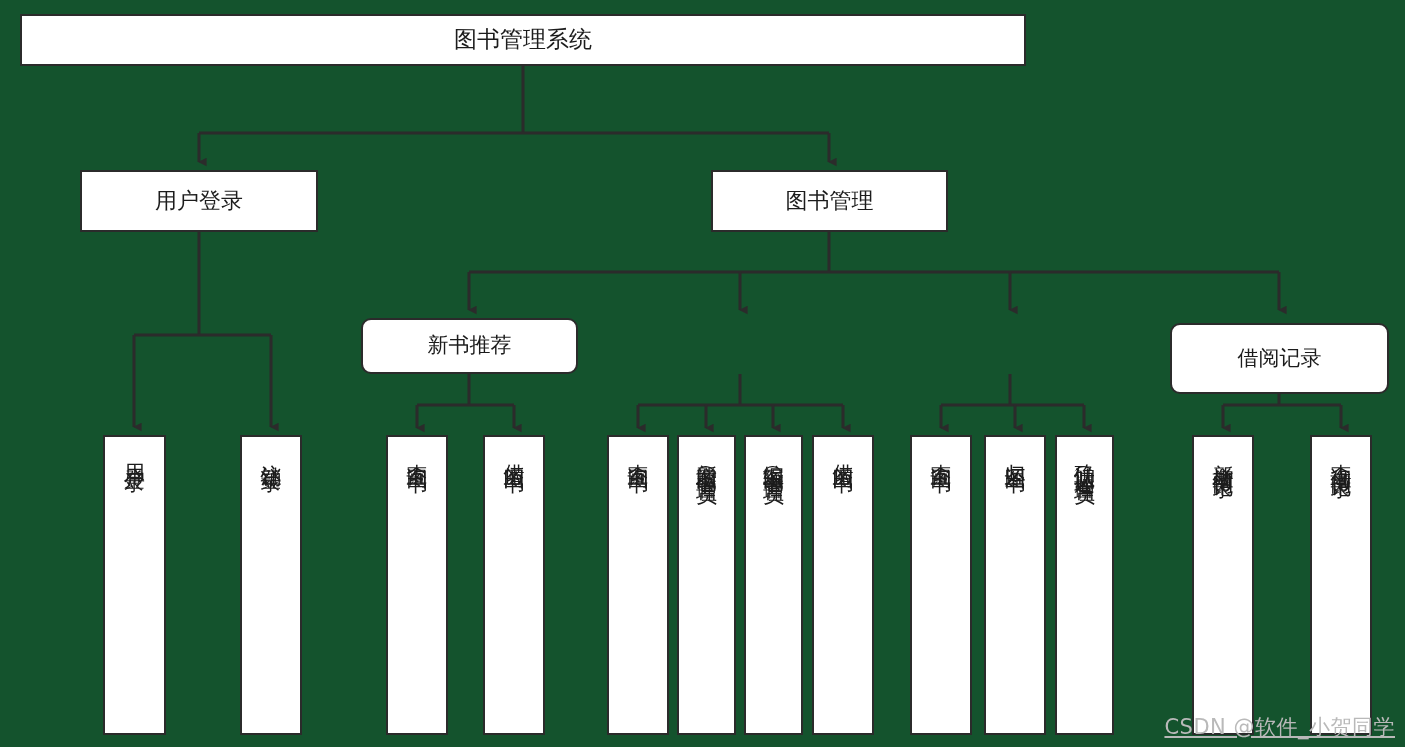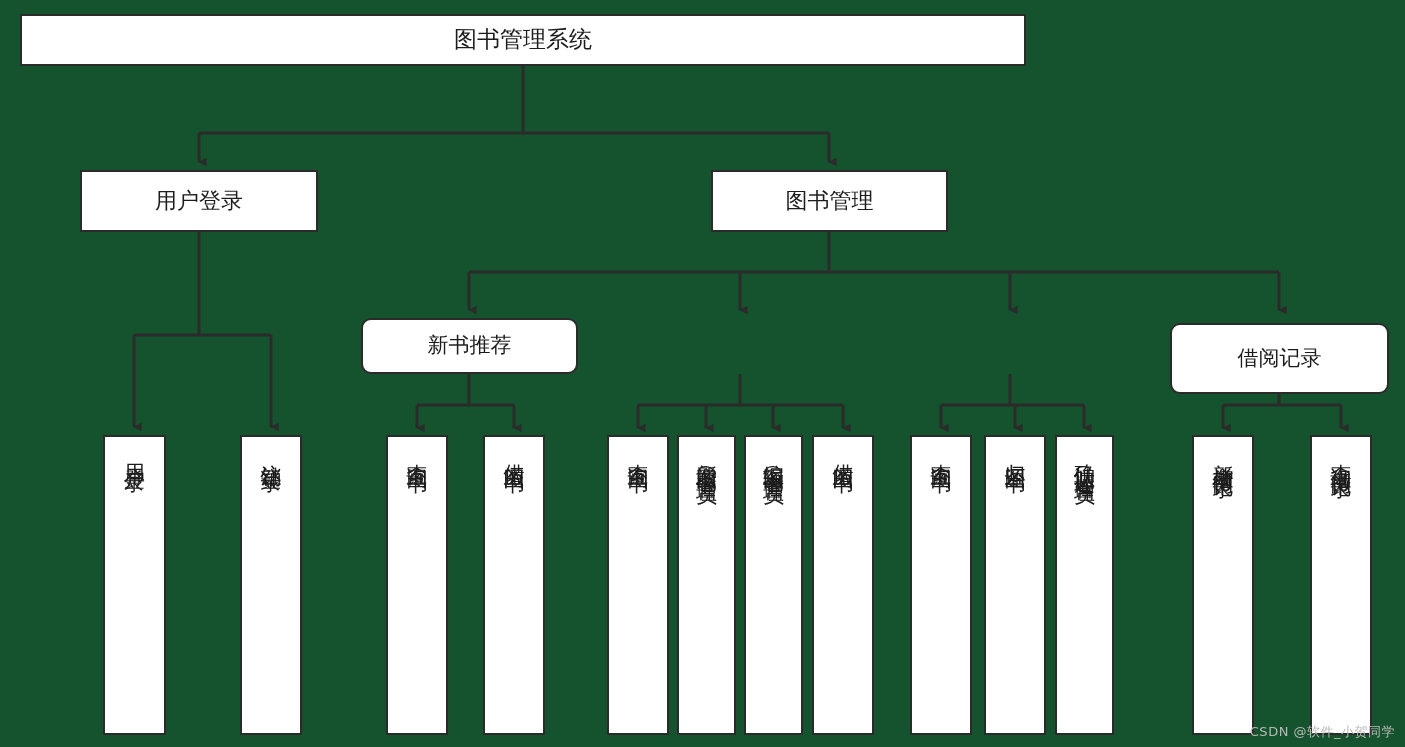--- a/index.html
+++ b/index.html
@@ -62,25 +62,26 @@
     white-space: nowrap;
   }
   .htext {
     line-height: 1.2;
     white-space: nowrap;
   }
   .watermark {
     position: absolute;
     right: 10px;
     bottom: 6px;
-    font-size: 13px;
+    font-size: 21px;
     color: #b9b9b9;
     letter-spacing: 0.5px;
     z-index: 3;
     white-space: nowrap;
+    text-decoration: underline;
   }
 </style>
 </head>
 <body>
 
 <div id="canvas">
 
   <svg id="edges" viewBox="0 0 1405 747" xmlns="http://www.w3.org/2000/svg">
     <defs>
       <marker id="arrow" markerWidth="10" markerHeight="10" refX="4.2" refY="7.6" orient="auto" markerUnits="userSpaceOnUse">

